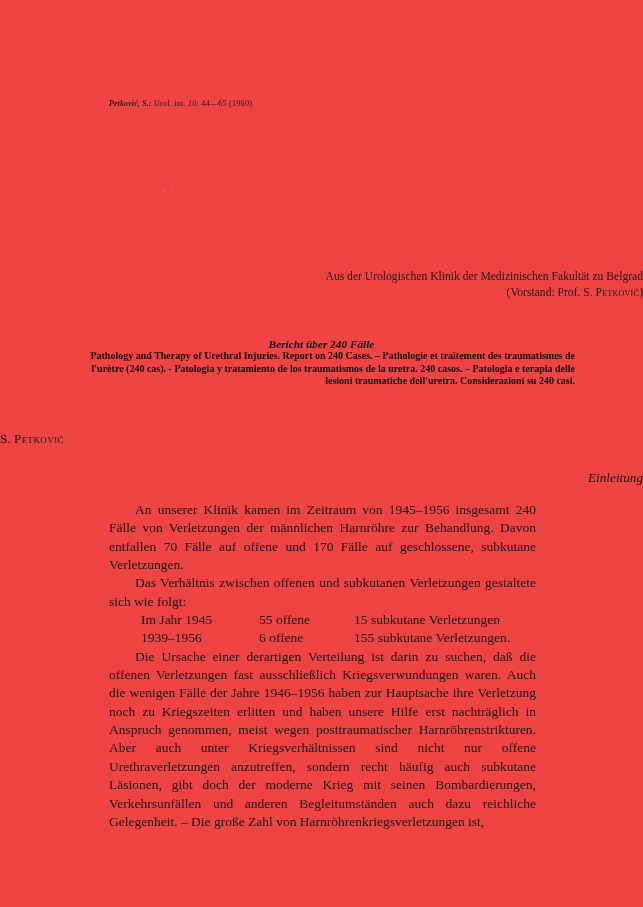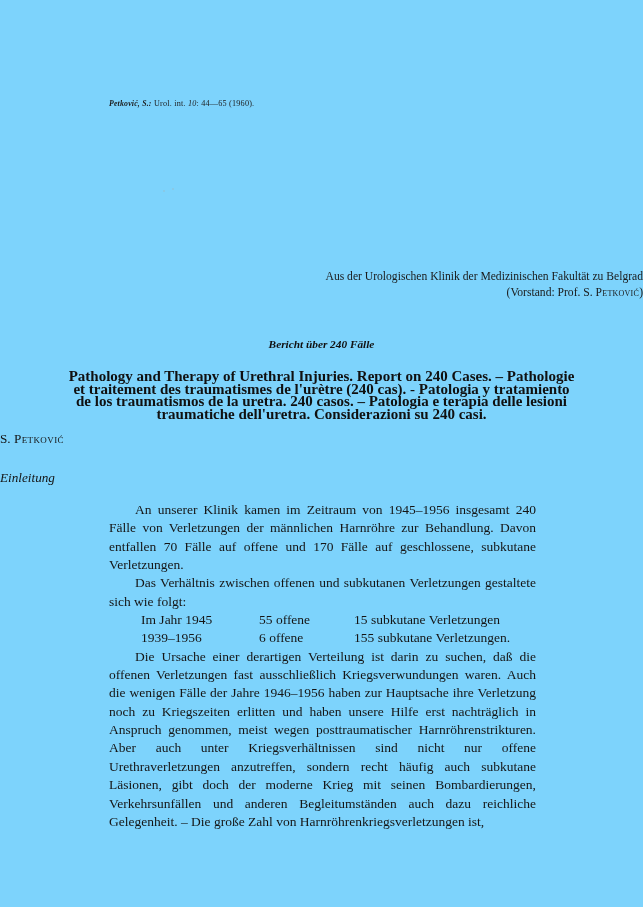--- a/index.html
+++ b/index.html
@@ -12,21 +12,21 @@
     height: 907px;
     position: relative;
     font-family: "Liberation Serif", "DejaVu Serif", serif;
     color: #141414;
     overflow: hidden;
   }
 
   .page {
     position: absolute;
     inset: 0;
-    background: #7dd3fc;
+    background: #ef4444;
   }
 
   
   .running-head {
     position: absolute;
     left: 109px;
     top: 99px;
     font-size: 8.2px;
     letter-spacing: 0.2px;
     color: #1d1d1d;
@@ -99,24 +99,24 @@
     font-size: 11.3px;
     color: #111111;
     font-style: italic;
   }
 
   
   .multilingual {
     position: absolute;
     left: 68px;
     width: 507px;
-    top: 370px;
-    text-align: center;
-    font-weight: bold;
-    font-size: 15px;
+    top: 350px;
+    text-align: right;
+    font-weight: bold;
+    font-size: 10px;
     line-height: 12.6px;
     color: #101010;
   }
 
   
   .byline {
     position: absolute;
     left: 0;
     right: 0;
     top: 431px;
@@ -128,21 +128,21 @@
     font-variant: small-caps;
     letter-spacing: 0.4px;
   }
 
   
   .section-heading {
     position: absolute;
     left: 0;
     right: 0;
     top: 470px;
-    text-align: left;
+    text-align: right;
     font-style: italic;
     font-size: 13.2px;
     color: #141414;
   }
 
   
   .body-col {
     position: absolute;
     left: 109px;
     top: 493px;

